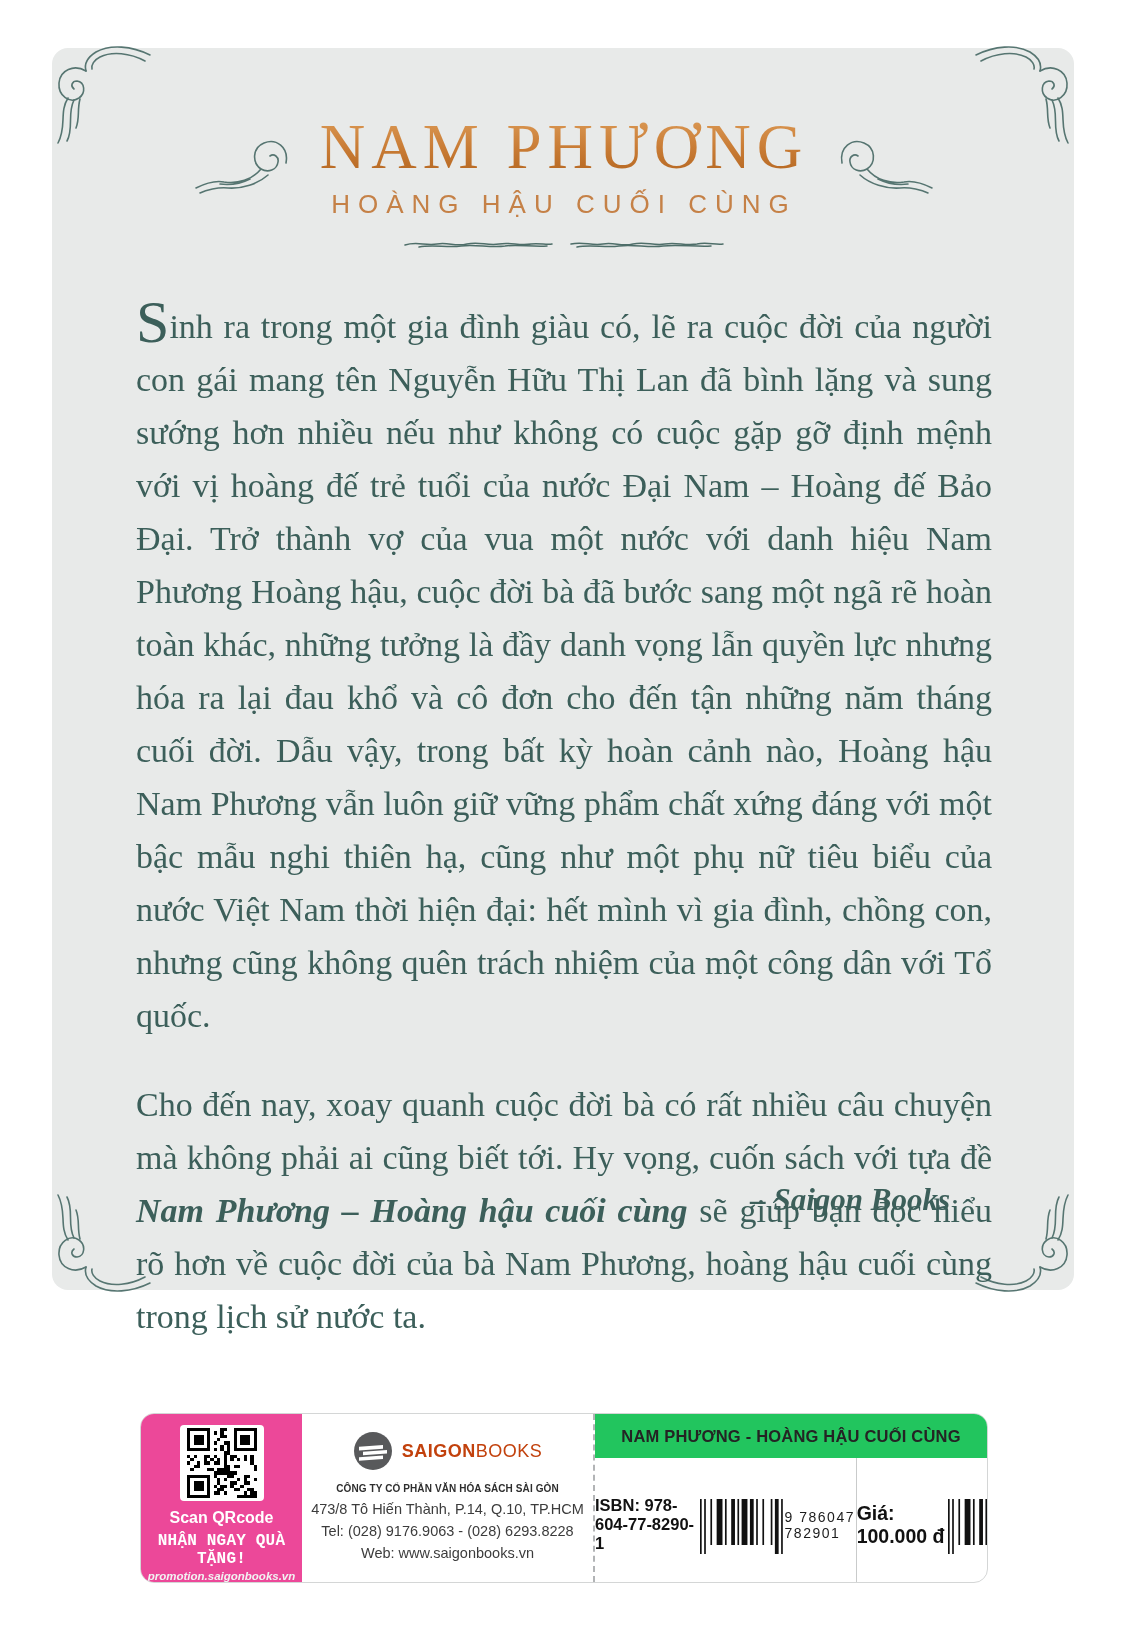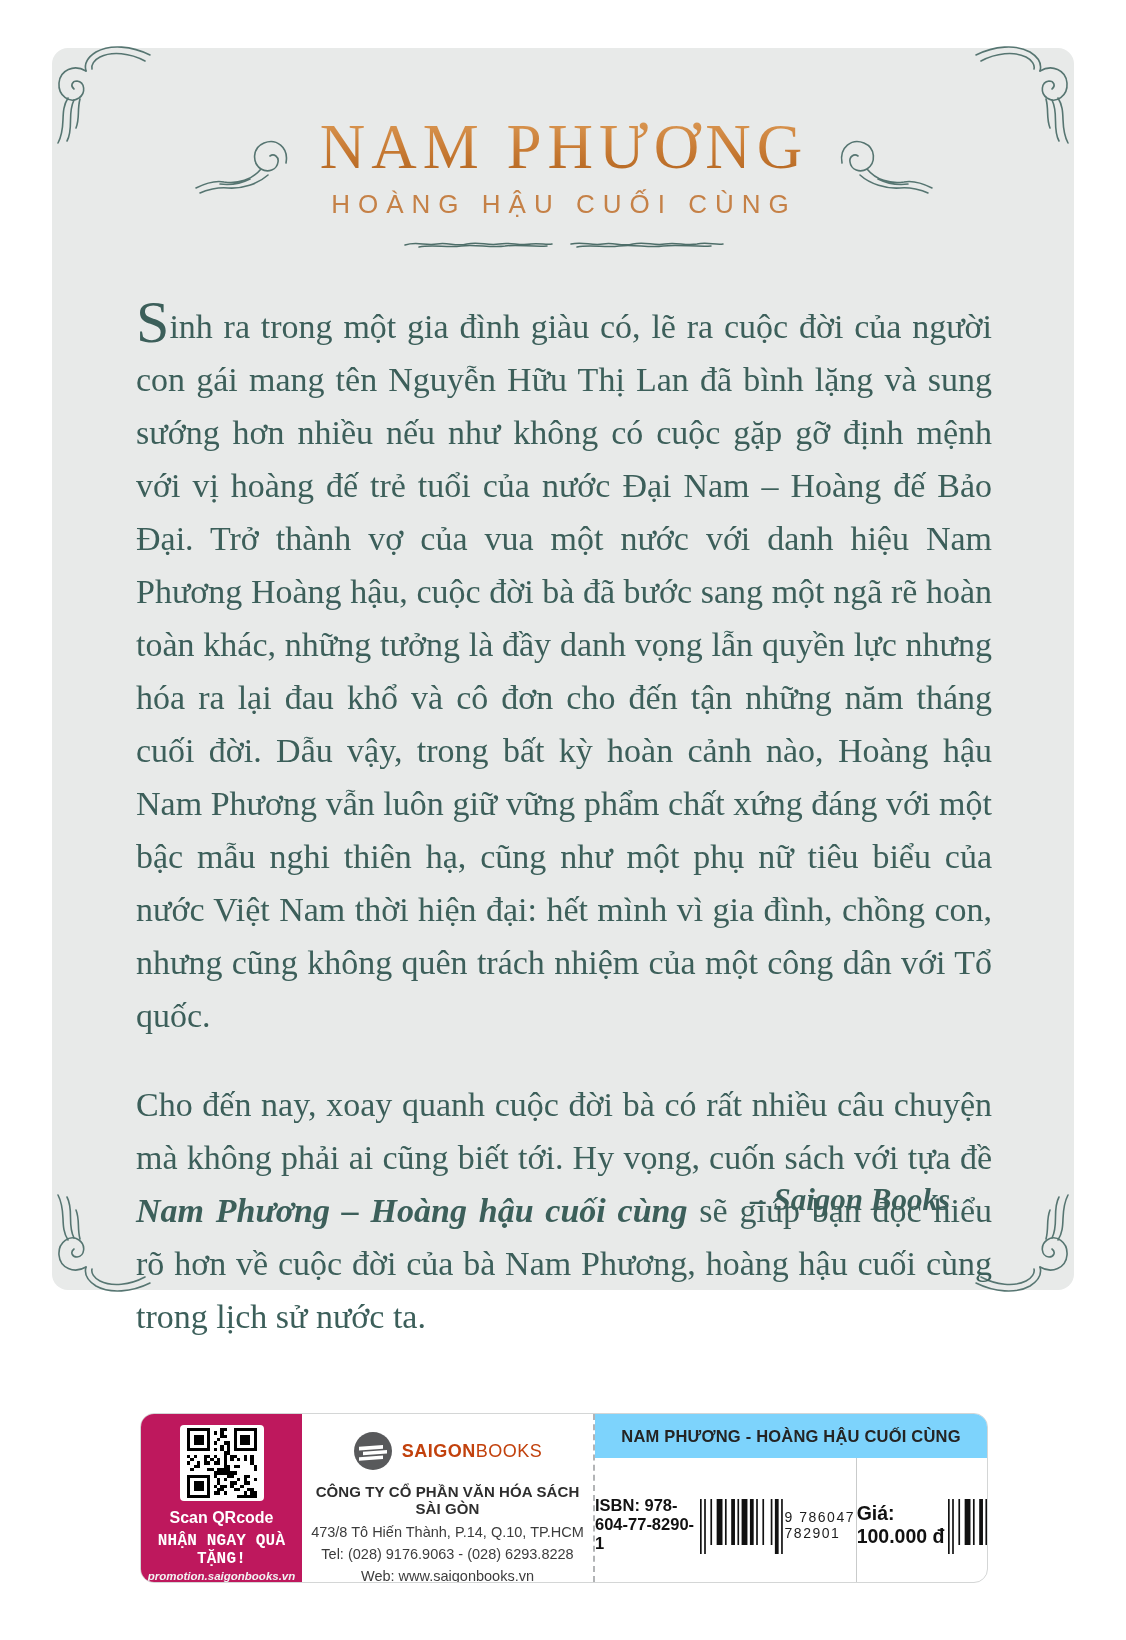--- a/index.html
+++ b/index.html
@@ -55,49 +55,49 @@
 
   
   .footer-bar{
     position:absolute;left:140px;top:1413px;width:848px;height:170px;
     background:#ffffff;border:1px solid #d4d6d6;border-radius:14px;
     display:flex;overflow:hidden;
     font-family:"Liberation Sans","DejaVu Sans",sans-serif;
     box-sizing:border-box;
   }
   .qr-section{
-    width:161px;flex:0 0 auto;background:#be185d;
+    width:161px;flex:0 0 auto;background:#ec4899;
     display:flex;flex-direction:column;align-items:center;
     padding-top:11px;box-sizing:border-box;color:#ffffff;text-align:center;
   }
   .qr-panel{width:84px;height:94px;background:#ffffff;border-radius:4px;
     display:flex;align-items:center;justify-content:center;}
   .qr-caption1{margin-top:8px;font-size:16px;font-weight:bold;}
   .qr-caption2{margin-top:5px;font-size:16px;font-weight:bold;letter-spacing:.2px;font-family:Liberation Mono, monospace;}
   .qr-caption3{margin-top:2px;font-size:11.5px;font-weight:bold;font-style:italic;color:#f2f3f3;}
 
   .publisher-section{
     flex:1;display:flex;flex-direction:column;align-items:center;
     padding-top:17px;box-sizing:border-box;text-align:center;
   }
   .logo-row{display:flex;align-items:center;gap:9px;}
   .logo-icon{width:40px;height:40px;}
   .logo-word{font-size:18px;color:#c2410c;letter-spacing:.5px;}
   .logo-word .b1{font-weight:bold;}
   .logo-word .b2{font-weight:300;}
-  .company{margin-top:12px;font-size:15px;font-weight:bold;color:#2e2e2e;letter-spacing:.1px;}
+  .company{margin-top:12px;font-size:10px;font-weight:bold;color:#2e2e2e;letter-spacing:.1px;}
   .pub-line{margin-top:5px;font-size:14.5px;color:#3c3c3c;line-height:17px;}
   .pub-line.first{margin-top:7px;}
 
   .book-section{
     width:394px;flex:0 0 auto;border-left:2px dashed #b2b4b6;
     display:flex;flex-direction:column;box-sizing:border-box;
   }
   .title-band{
-    height:44px;background:#7dd3fc;display:flex;align-items:center;justify-content:center;
+    height:44px;background:#22c55e;display:flex;align-items:center;justify-content:center;
     font-size:16.5px;font-weight:bold;color:#242424;letter-spacing:.2px;
   }
   .codes-row{flex:1;display:flex;}
   .code-cell{flex:1;display:flex;flex-direction:row;align-items:center;padding-top:9px;box-sizing:border-box;}
   .code-cell.isbn{border-right:1px solid #c9cbcb;}
   .code-label{font-size:16.5px;font-weight:bold;color:#111111;}
   .code-label.price{font-size:19.5px;}
   .barcode{margin-top:6px;}
   .code-digits{font-size:14px;color:#1c1c1c;letter-spacing:1.5px;margin-top:1px;}
 </style>

